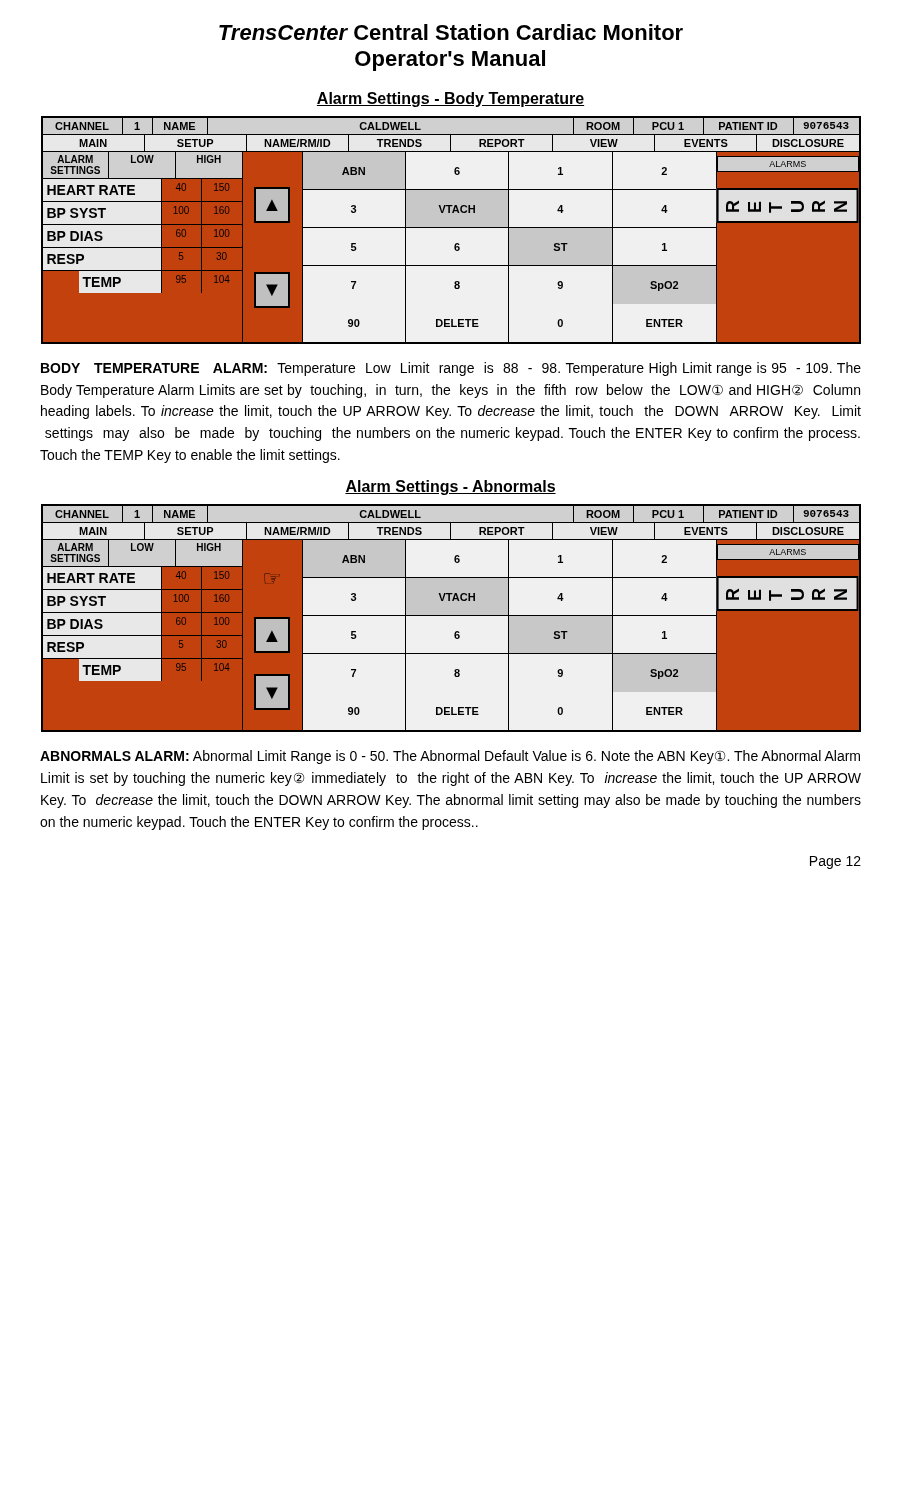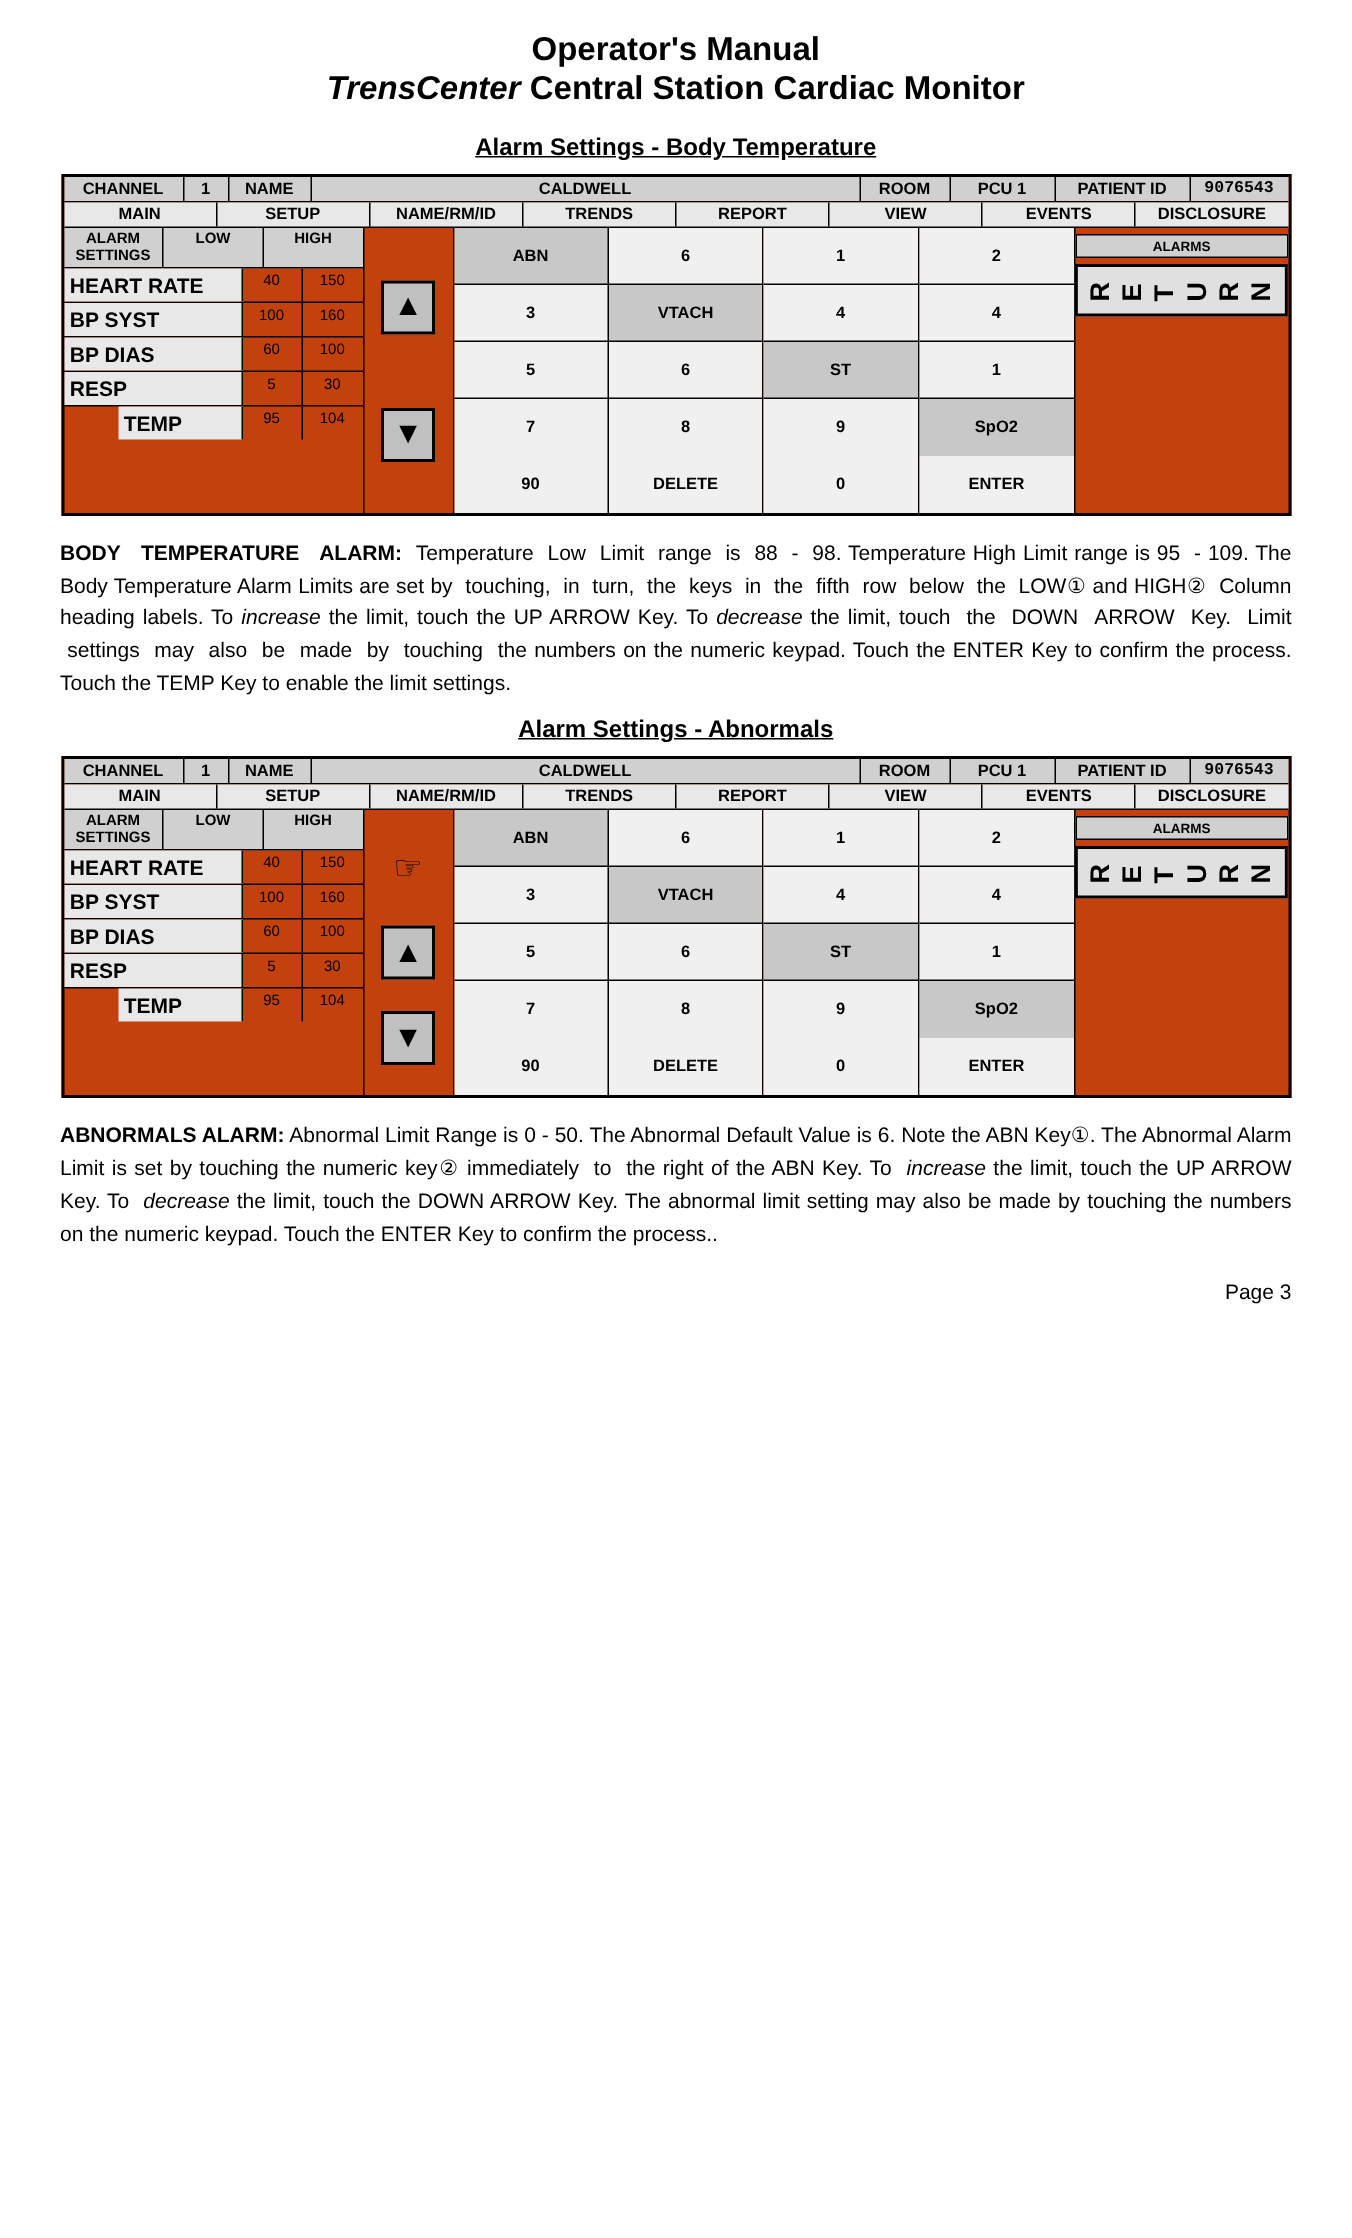--- a/index.html
+++ b/index.html
@@ -175,27 +175,27 @@
     .return-section {
       flex: 0 0 60px;
       display: flex;
       flex-direction: column;
       align-items: center;
       justify-content: flex-start;
       padding-top: 4px;
     }
     .alarms-label {
       font-size: 9px;
-      font-weight: bold;
+      font-weight: normal;
       text-align: center;
       border: 1px solid #000;
       width: 100%;
       padding: 2px;
       background: #d0d0d0;
-      margin-bottom: 4px;
+      margin-bottom: 16px;
     }
     .return-text {
       font-size: 18px;
       font-weight: bold;
       letter-spacing: 2px;
       writing-mode: vertical-rl;
       text-orientation: mixed;
       transform: rotate(180deg);
       border: 2px solid #000;
       padding: 8px 4px;
@@ -216,22 +216,22 @@
     .page-number {
       text-align: right;
       margin-top: 20px;
       font-size: 14px;
     }
   </style>
 </head>
 <body>
 
 <div class="page-title">
+  <h1><span class="italic">TrensCenter</span> <span>Central Station Cardiac Monitor</span></h1>
   <h1>Operator's Manual</h1>
-  <h1><span class="italic">TrensCenter</span> <span>Central Station Cardiac Monitor</span></h1>
 </div>
 
 <div class="section-heading">Alarm Settings - Body Temperature</div>
 
 <div class="monitor-screen">
 
   <div class="monitor-header-row">
     <div class="monitor-header-cell mh-channel">CHANNEL</div>
     <div class="monitor-header-cell mh-num">1</div>
     <div class="monitor-header-cell mh-name">NAME</div>
@@ -438,13 +438,13 @@
 
 <div class="body-text">
   <strong>ABNORMALS ALARM:</strong> Abnormal Limit Range is 0 - 50. The Abnormal Default Value
   is 6. Note the ABN Key①. The Abnormal Alarm Limit is set by touching the numeric key②
   immediately &nbsp;to &nbsp;the right of the ABN Key. To &nbsp;<em>increase</em> the limit, touch the UP ARROW
   Key. To &nbsp;<em>decrease</em> the limit, touch the DOWN ARROW Key. The abnormal limit setting
   may also be made by touching the numbers on the numeric keypad. Touch the ENTER
   Key to confirm the process..
 </div>
 
-<div class="page-number">Page 3</div>
+<div class="page-number">Page 12</div>
 
 </body></html>

